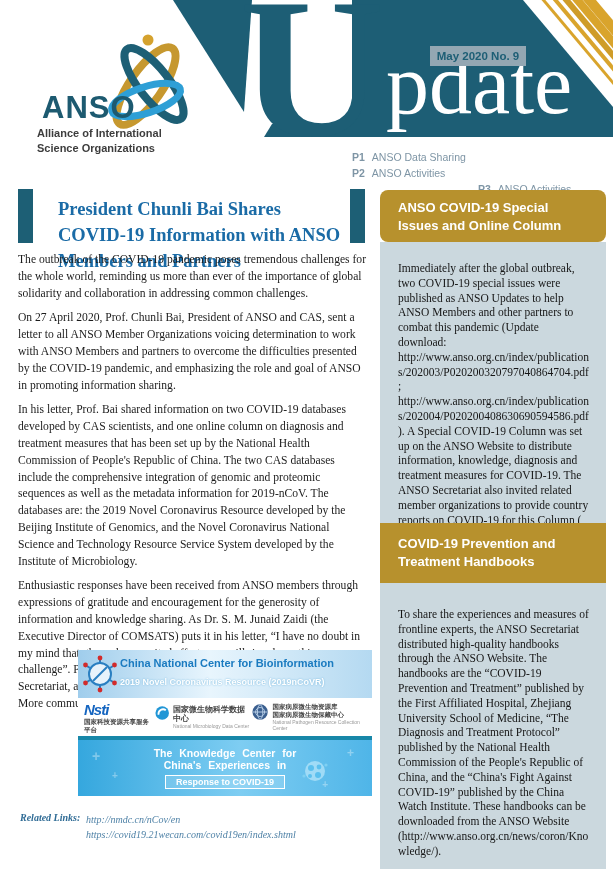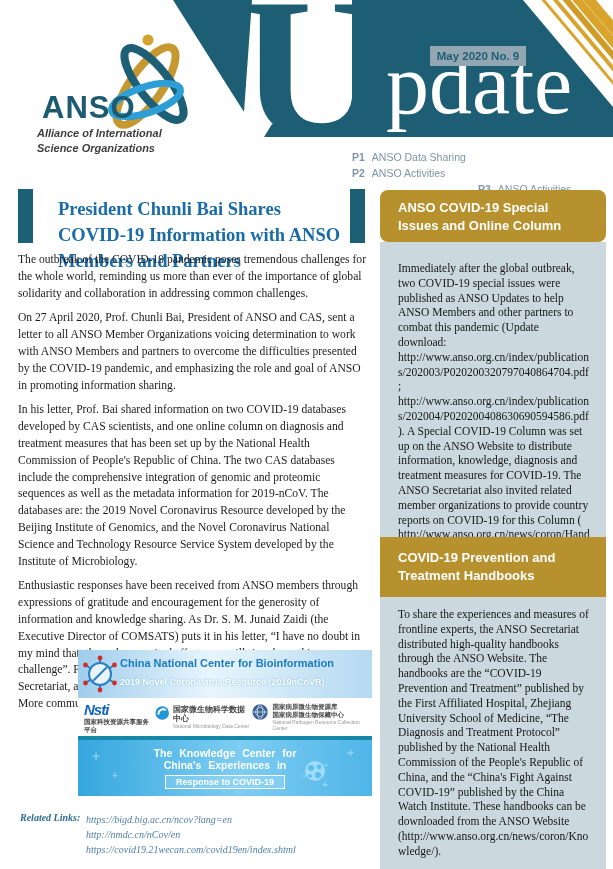--- a/index.html
+++ b/index.html
@@ -5,21 +5,21 @@
   html,body{margin:0;padding:0;background:#ffffff;}
   .page{position:relative;width:613px;height:869px;background:#fff;overflow:hidden;
         font-family:"Liberation Serif",serif;}
   .abs{position:absolute;}
 
   
   .masthead{left:0;top:0;width:613px;height:180px;}
   .anso-acronym{left:42px;top:90px;font-family:"Liberation Sans",sans-serif;
     font-weight:bold;font-size:31px;color:#1d5a70;letter-spacing:1px;}
   .anso-tagline{left:37px;top:126px;font-family:"Liberation Sans",sans-serif;
-    font-weight:bold;font-size:11px;line-height:15px;color:#3d3d3d;font-style:italic;}
+    font-weight:bold;font-size:11px;line-height:15px;color:#3d3d3d;}
   .toc{font-family:"Liberation Sans",sans-serif;font-size:10.5px;color:#7e95a5;line-height:16px;}
   .toc-col1{left:352px;top:149px;}
   .toc-col2{left:478px;top:149px;margin-top:32px;}
   .toc .pg{font-weight:bold;margin-right:7px;}
 
   
   .title-bar{width:15px;height:54px;background:#1d5f75;top:189px;}
   .title-bar.l{left:18px;} .title-bar.r{left:350px;}
   .article-title{left:48px;top:186px;width:300px;font-weight:bold;font-size:18.5px;
     line-height:26px;color:#1a6ba6;}
@@ -54,21 +54,21 @@
   .rlinks .lbl{font-weight:bold;color:#2f6b95;width:66px;flex:none;}
   .rlinks .urls{color:#4e81a6;line-height:15px;}
 
   
   .sidebar{left:380px;top:190px;width:226px;height:679px;}
   .side-gray{position:absolute;left:0;top:52px;width:226px;height:627px;background:#cbd8de;}
   .gold-box{position:absolute;left:0;width:226px;background:#b7912d;color:#ffffff;
     font-family:"Liberation Sans",sans-serif;font-weight:bold;font-size:13px;line-height:17.5px;
     box-sizing:border-box;padding:9px 14px 0 18px;}
   .gold-1{top:0;height:52px;border-radius:8px;}
-  .gold-2{top:347px;height:60px;padding-top:12px;}
+  .gold-2{top:333px;height:60px;padding-top:12px;}
   .side-text{position:absolute;left:18px;width:192px;font-size:11.5px;line-height:14.8px;
     color:#161616;overflow-wrap:anywhere;}
   .side-text-1{top:71px;}
   .side-text-2{top:417px;}
 </style>
 </head>
 <body>
 
 <div class="page">
 
@@ -216,21 +216,20 @@
         <circle cx="10" cy="20" r="2" fill="#5bc0ee"></circle>
         <circle cx="26" cy="9" r="1.6" fill="#7fd0f2"></circle>
         <circle cx="4" cy="20" r="1.6" fill="#7fd0f2"></circle>
       </svg>
     </div>
   </div>
 
   <div class="abs rlinks">
     <div class="lbl">Related Links:</div>
     <div class="urls">
-      <div>https://bigd.big.ac.cn/ncov?lang=en</div>
       <div>http://nmdc.cn/nCov/en</div>
       <div>https://covid19.21wecan.com/covid19en/index.shtml</div>
     </div>
   </div>
 
   <div class="abs sidebar">
     <div class="side-gray"></div>
     <div class="gold-box gold-1">ANSO COVID-19 Special Issues and Online Column</div>
     <div class="side-text side-text-1">Immediately after the global outbreak, two COVID-19 special issues were published as ANSO Updates to help ANSO Members and other partners to combat this pandemic (Update download: http://www.anso.org.cn/index/publications/202003/P020200320797040864704.pdf; http://www.anso.org.cn/index/publications/202004/P020200408630690594586.pdf). A Special COVID-19 Column was set up on the ANSO Website to distribute information, knowledge, diagnosis and treatment measures for COVID-19. The ANSO Secretariat also invited related member organizations to provide country reports on COVID-19 for this Column ( http://www.anso.org.cn/news/coron/Handbook/).</div>
     <div class="gold-box gold-2">COVID-19 Prevention and Treatment Handbooks</div>

